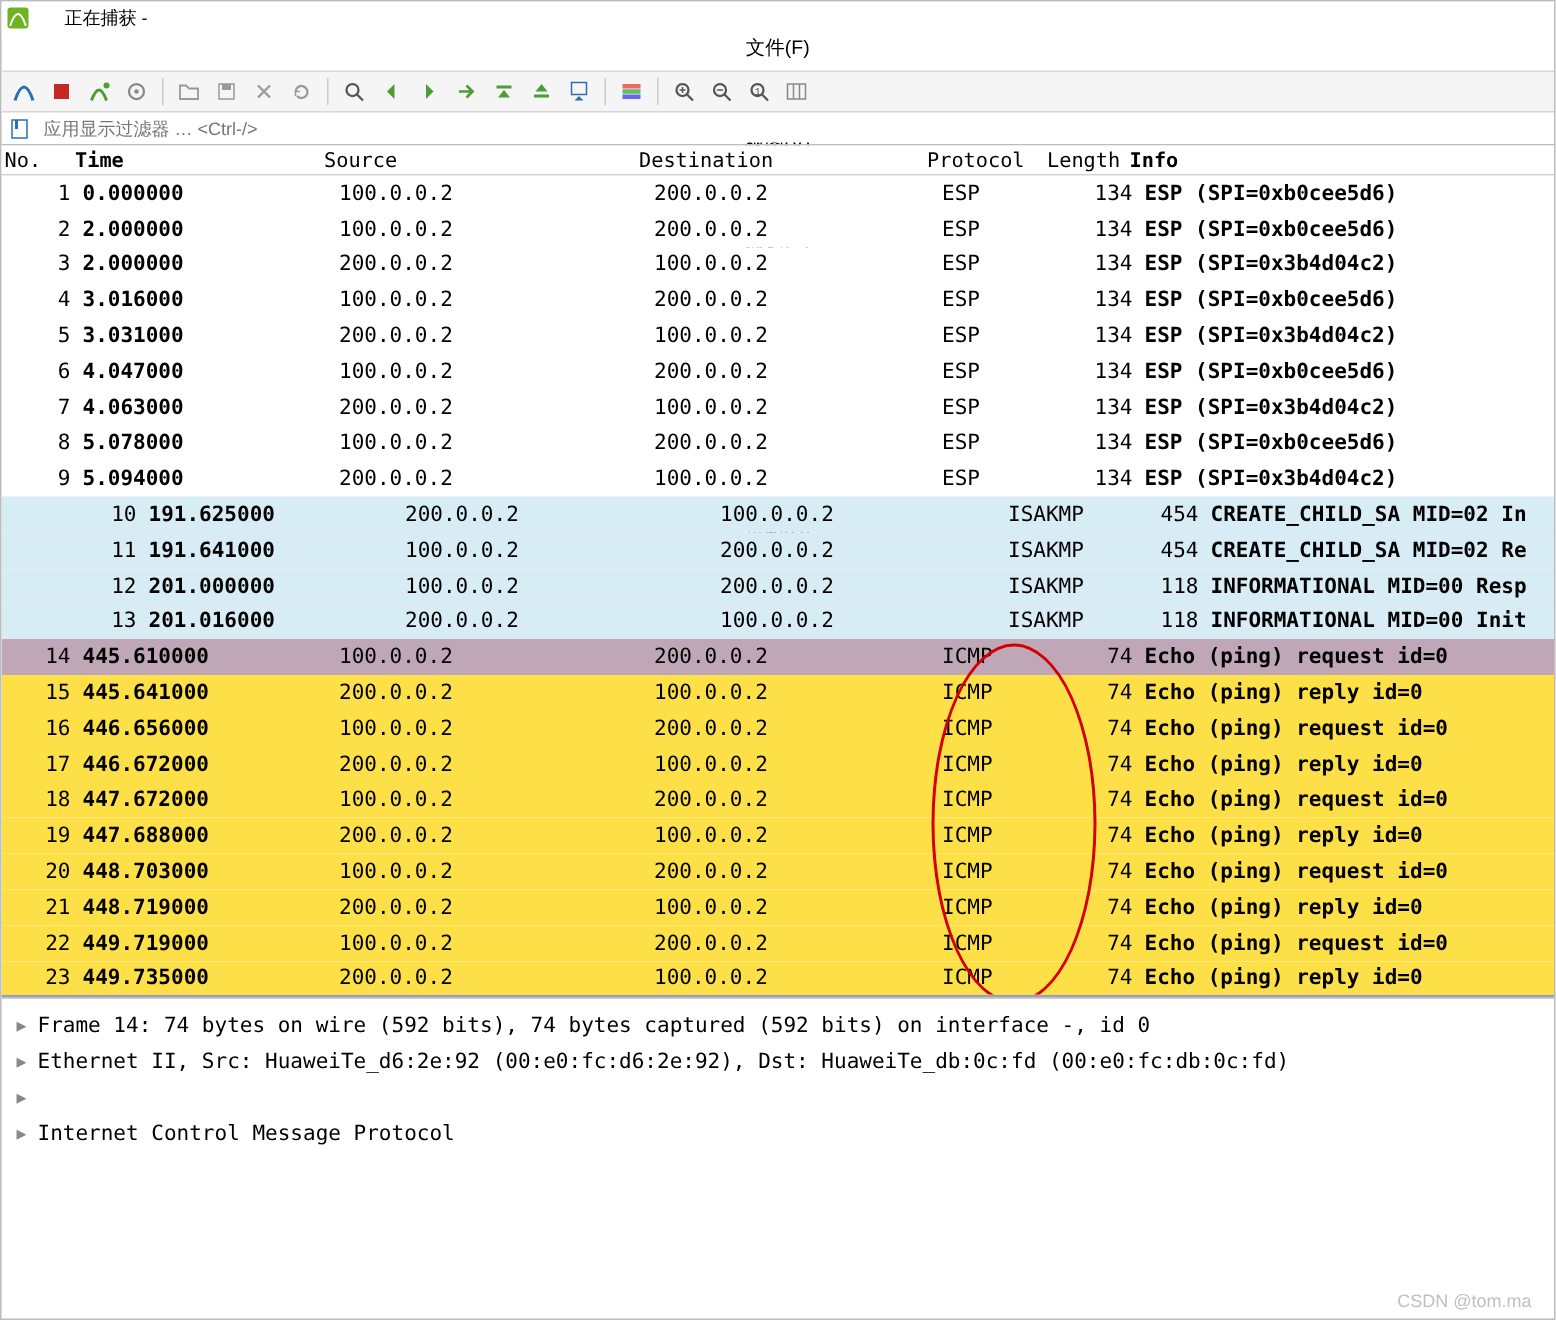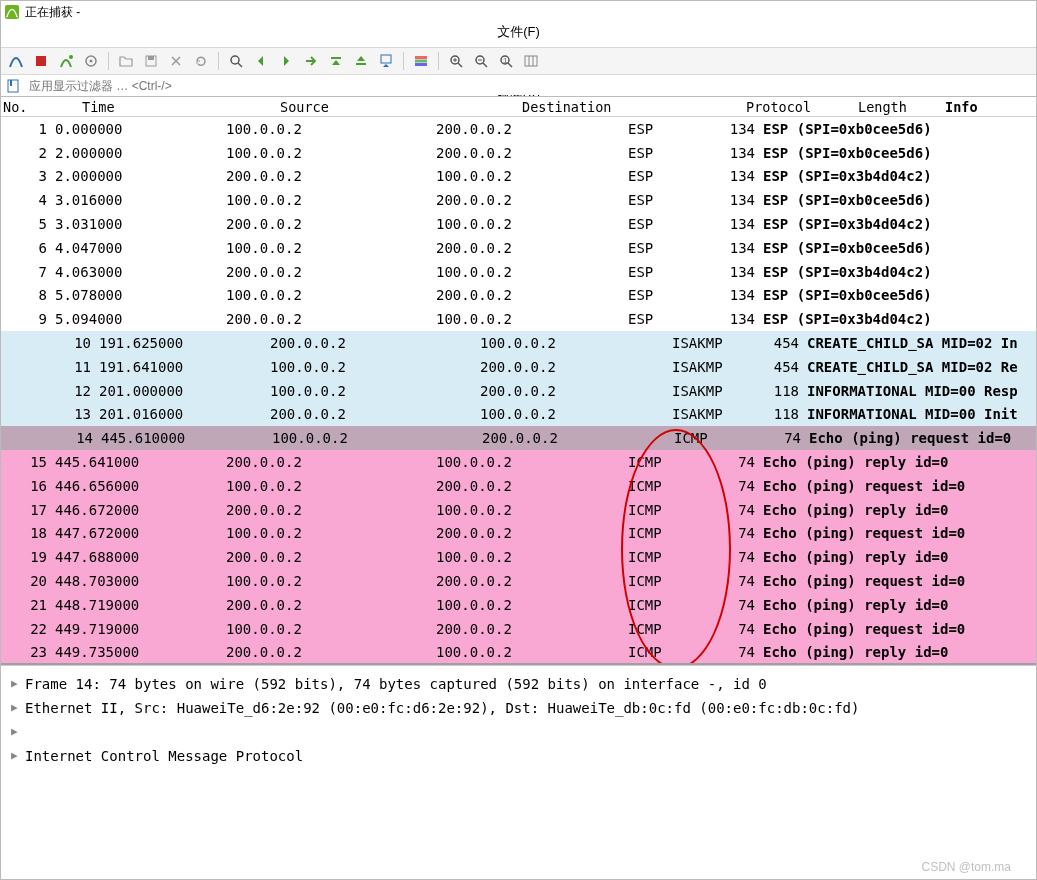--- a/index.html
+++ b/index.html
@@ -13,21 +13,21 @@
   flex-direction: column;
   overflow: hidden;
   border: 1px solid #bbb;
 }
 .titlebar {
   height: 22px;
   display: flex;
   align-items: center;
   background: #fff;
   padding: 0 4px;
-  gap: 6px;
+  gap: 24px;
   font-family: "Segoe UI", sans-serif;
   font-size: 12px;
 }
 .titlebar .app-icon {
   width: 14px; height: 14px;
   background: #6fb320;
   border-radius: 2px;
   display: flex; align-items: center; justify-content: center;
   color: #fff; font-size: 10px;
 }
@@ -80,25 +80,24 @@
   background: #fff;
 }
 .headers {
   height: 20px;
   display: flex;
   align-items: center;
   font-size: 13.5px;
   border-bottom: 1px solid #d0d0d0;
   background: #fff;
   font-family: "Consolas", monospace;
-  gap: 32px;
 }
 .headers > div, .row > div { overflow: hidden; white-space: nowrap; }
 .col-no   { width: 50px; text-align: right; padding-right: 4px; }
-.col-time { width: 175px; padding-left: 4px; }
+.col-time { width: 175px; padding-left: 4px; font-weight: bold; }
 .col-src  { width: 210px; }
 .col-dst  { width: 192px; }
 .col-prot { width: 80px; }
 .col-len  { width: 55px; text-align: right; padding-right: 8px; }
 .col-info { flex: 1; font-weight: bold; }
 .hdr-no { flex: 0 0 45px; padding-left:2px;}
 .packets {
   flex: 0 0 548px;
   overflow: hidden;
   border-bottom: 2px solid #a0a0a0;
@@ -106,35 +105,35 @@
 }
 .row {
   height: 23.8px;
   display: flex;
   align-items: center;
   font-size: 14px;
   font-family: "Consolas", monospace;
 }
 .row.bg-esp    { background: #ffffff; }
 .row.bg-isakmp { background: #d7ecf4; padding-left: 44px; }
-.row.bg-icmp   { background: #f9a8d4; }
-.row.selected  { background: #bfa7b8; padding-left: 46px; }
+.row.bg-icmp   { background: #fde047; }
+.row.selected  { background: #bfa7b8; }
 .details {
   flex: 1;
   padding: 6px 10px;
   font-family: "Consolas", monospace;
   font-size: 14px;
   line-height: 24px;
   overflow: hidden;
   border-top: 1px solid #ccc;
 }
 .details .tree-row { display: flex; align-items: center; gap: 6px; }
 .details .expander { color: #888; font-size: 11px; width: 8px; }
 .watermark {
-  position: absolute; right: 26px; bottom: 6px;
+  position: absolute; right: 16px; bottom: 6px;
   color: #c0c0c0; font-family: sans-serif; font-size: 12px;
 }
 .annot {
   position: absolute;
   border: 2px solid #d30000;
   border-radius: 50%;
   pointer-events: none;
 }
 svg.ic { width:16px; height:16px; display:block; }
 </style>

